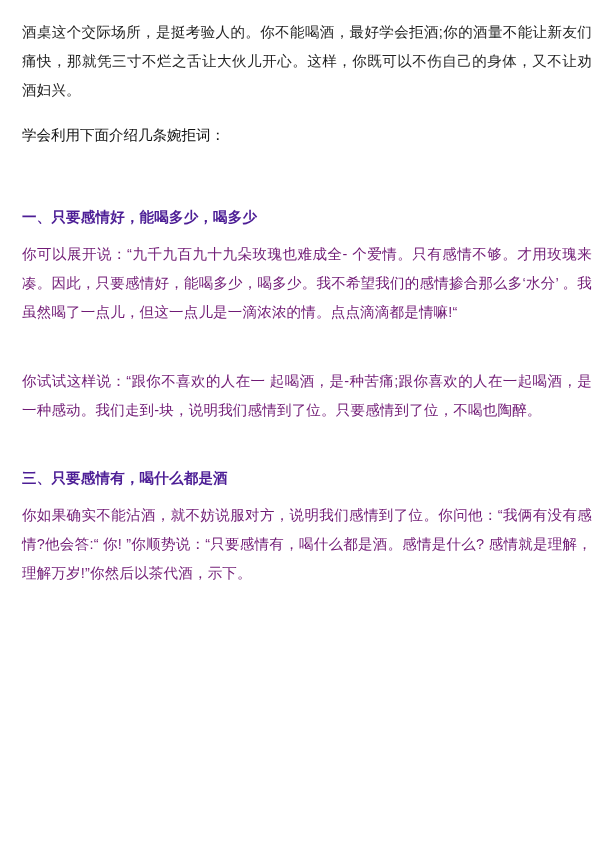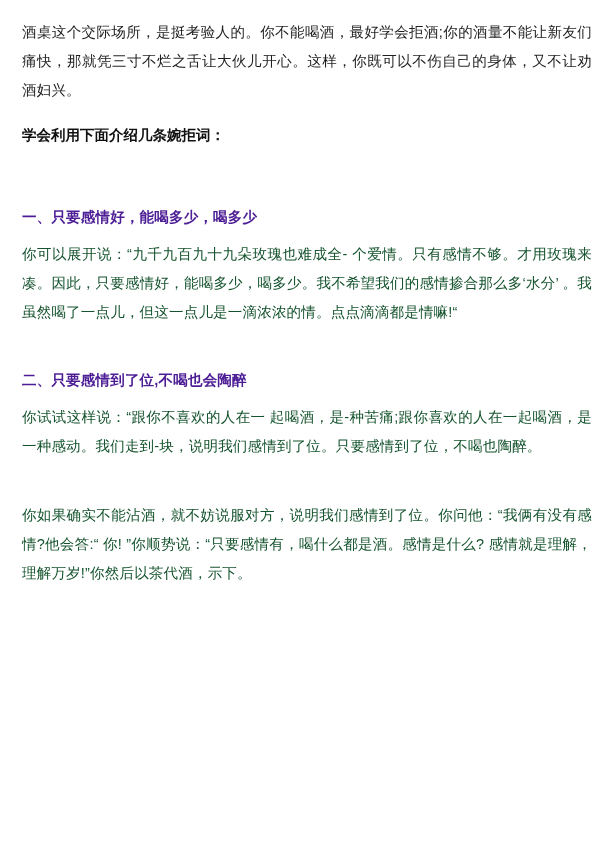--- a/index.html
+++ b/index.html
@@ -28,21 +28,21 @@
     color: #1f1f1f;
     text-align: justify;
     margin: 0;
   }
   .intro {
     margin-bottom: 16px;
   }
   .lead {
     font-size: 14.5px;
     line-height: 29px;
-    font-weight: bold;
+    font-weight: normal;
     color: #111111;
     margin: 0 0 10px 0;
   }
   .section {
     margin-top: 0;
   }
   .section-gap-lg {
     height: 44px;
   }
   .section-gap-md {
@@ -52,21 +52,21 @@
     font-size: 14.5px;
     font-weight: bold;
     color: #4c1d95;
     line-height: 26px;
     margin: 0 0 10px 0;
     letter-spacing: 0.2px;
   }
   .body-text {
     font-size: 14.5px;
     line-height: 29px;
-    color: #14532d;
+    color: #701a75;
     text-align: justify;
     margin: 0;
     letter-spacing: 0.2px;
   }
 </style>
 </head>
 <body>
 
 <div class="page">
 
@@ -77,23 +77,23 @@
   <div class="section-gap-lg"></div>
 
   <div class="section">
     <h3 class="heading">一、只要感情好，能喝多少，喝多少</h3>
     <p class="body-text">你可以展开说：“九千九百九十九朵玫瑰也难成全- 个爱情。只有感情不够。才用玫瑰来凑。因此，只要感情好，能喝多少，喝多少。我不希望我们的感情掺合那么多‘水分’ 。我虽然喝了一点儿，但这一点儿是一滴浓浓的情。点点滴滴都是情嘛!“</p>
   </div>
 
   <div class="section-gap-md"></div>
 
   <div class="section">
-    <h3 class="heading">二、只要感情到了位,不喝也会陶醉</h3>
     <p class="body-text">你试试这样说：“跟你不喜欢的人在一 起喝酒，是-种苦痛;跟你喜欢的人在一起喝酒，是一种感动。我们走到-块，说明我们感情到了位。只要感情到了位，不喝也陶醉。</p>
   </div>
 
   <div class="section-gap-md"></div>
 
   <div class="section">
+    <h3 class="heading">三、只要感情有，喝什么都是酒</h3>
     <p class="body-text">你如果确实不能沾酒，就不妨说服对方，说明我们感情到了位。你问他：“我俩有没有感情?他会答:“ 你! ”你顺势说：“只要感情有，喝什么都是酒。感情是什么? 感情就是理解，理解万岁!”你然后以茶代酒，示下。</p>
   </div>
 
 </div>
 
 </body></html>

